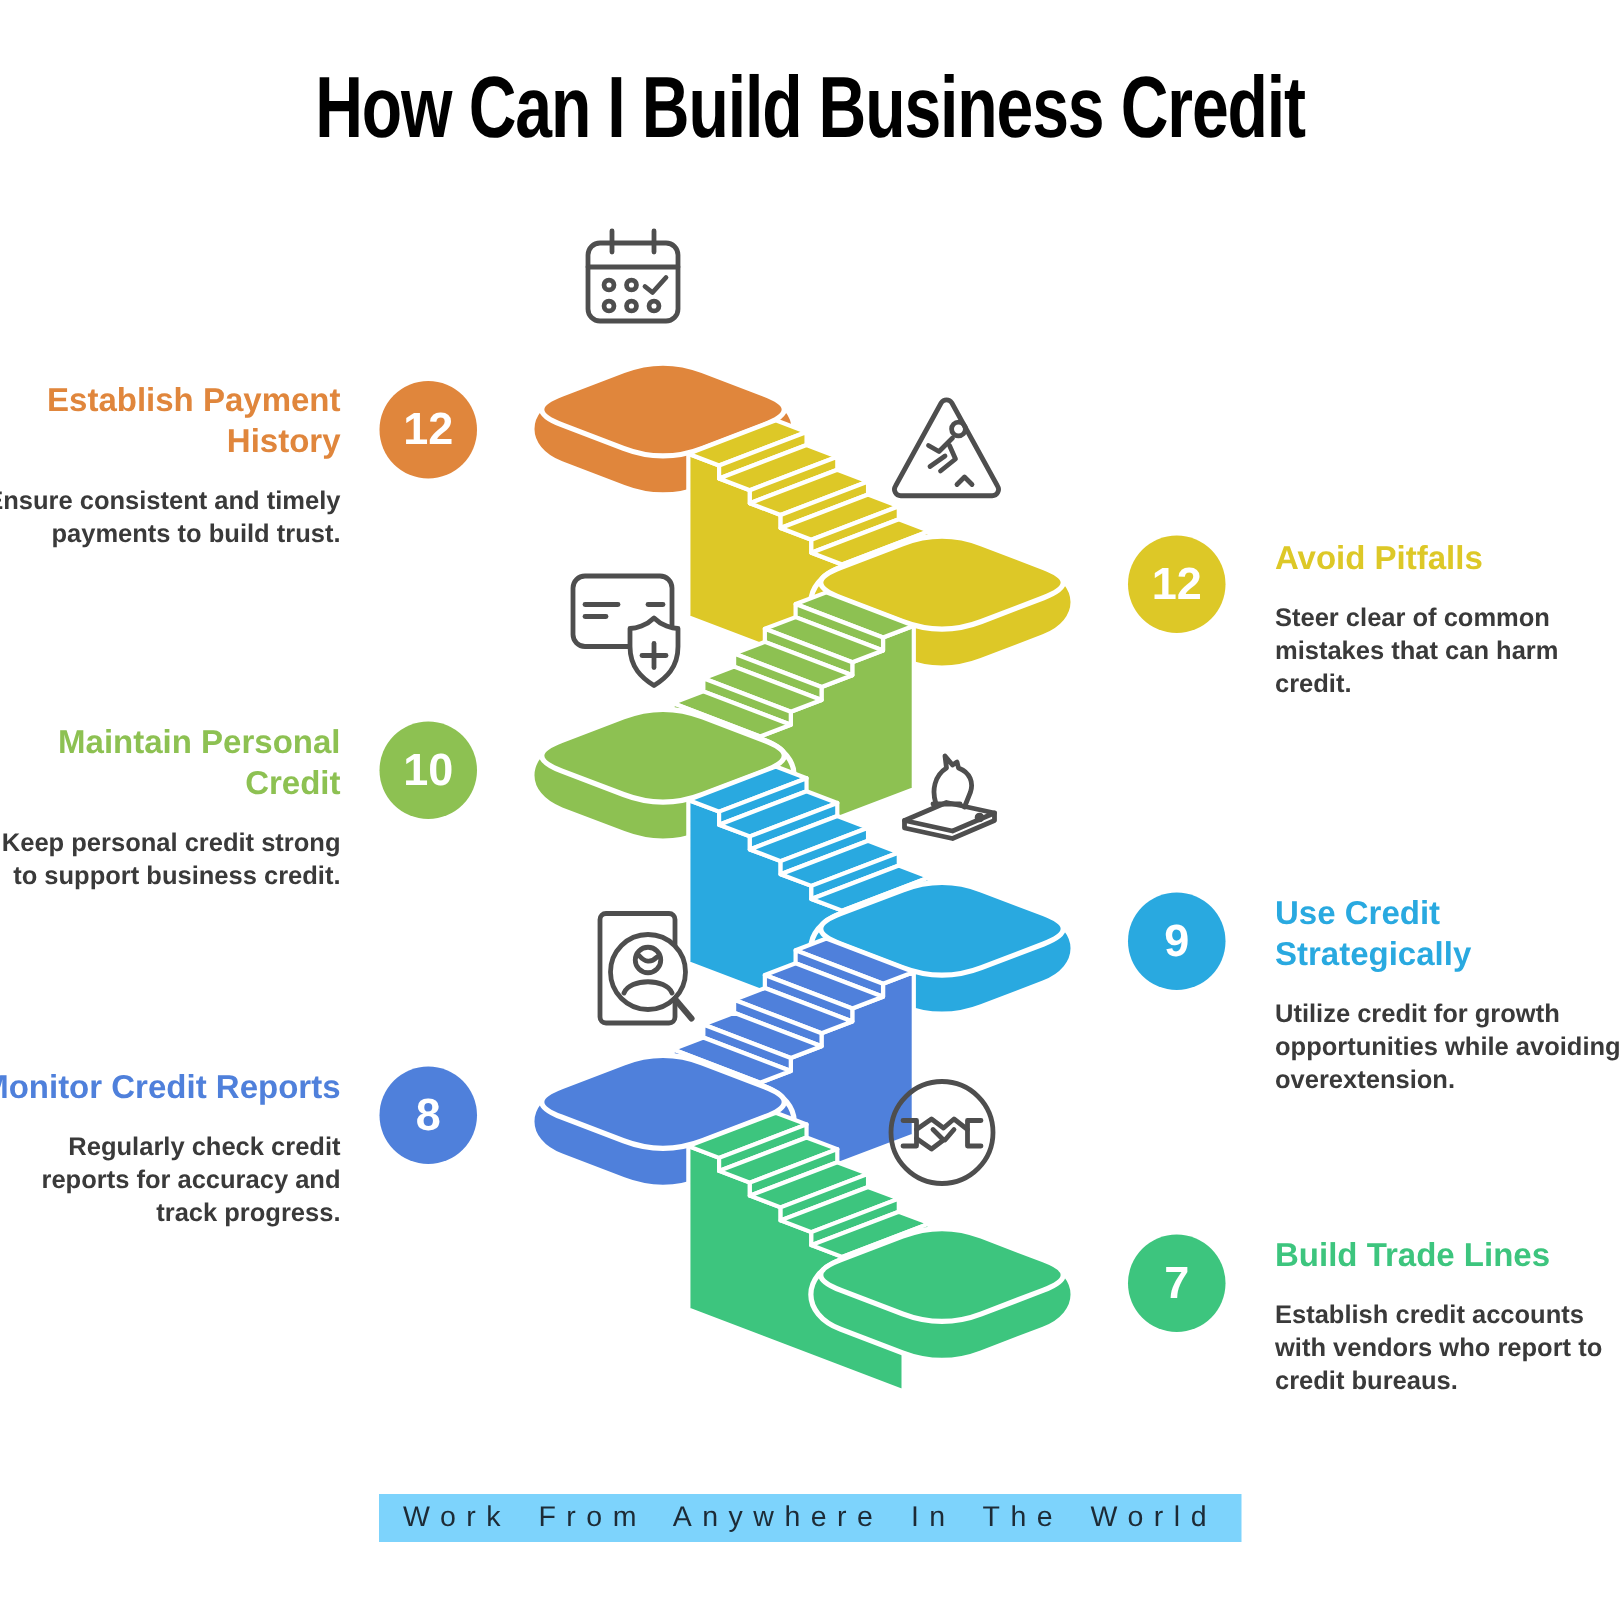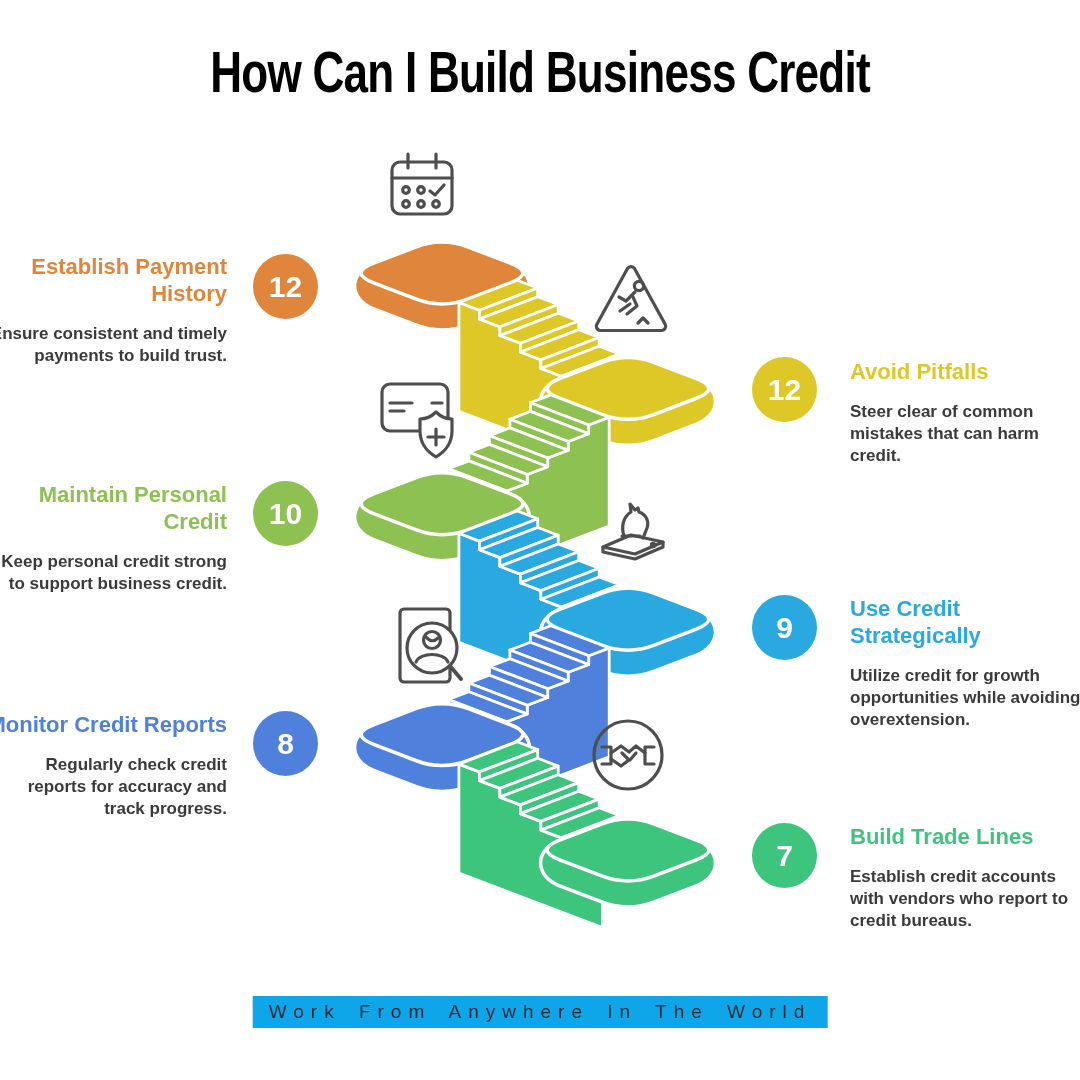--- a/index.html
+++ b/index.html
@@ -269,14 +269,14 @@
   </div>
   <div class="step-text step-left" id="t8" style="--c: #4F80DB;">
     <div class="hd">Monitor Credit Reports</div>
     <div class="ds">Regularly check credit reports for accuracy and track progress.</div>
   </div>
   <div class="step-text step-right" id="t7" style="--c: #3DC57E;">
     <div class="hd">Build Trade Lines</div>
     <div class="ds">Establish credit accounts with vendors who report to credit bureaus.</div>
   </div>
 
-  <div class="footer" style="background: #0ea5e9;">Work From Anywhere In The World</div>
+  <div class="footer" style="background: #7dd3fc;">Work From Anywhere In The World</div>
 </div>
 
 </body></html>

